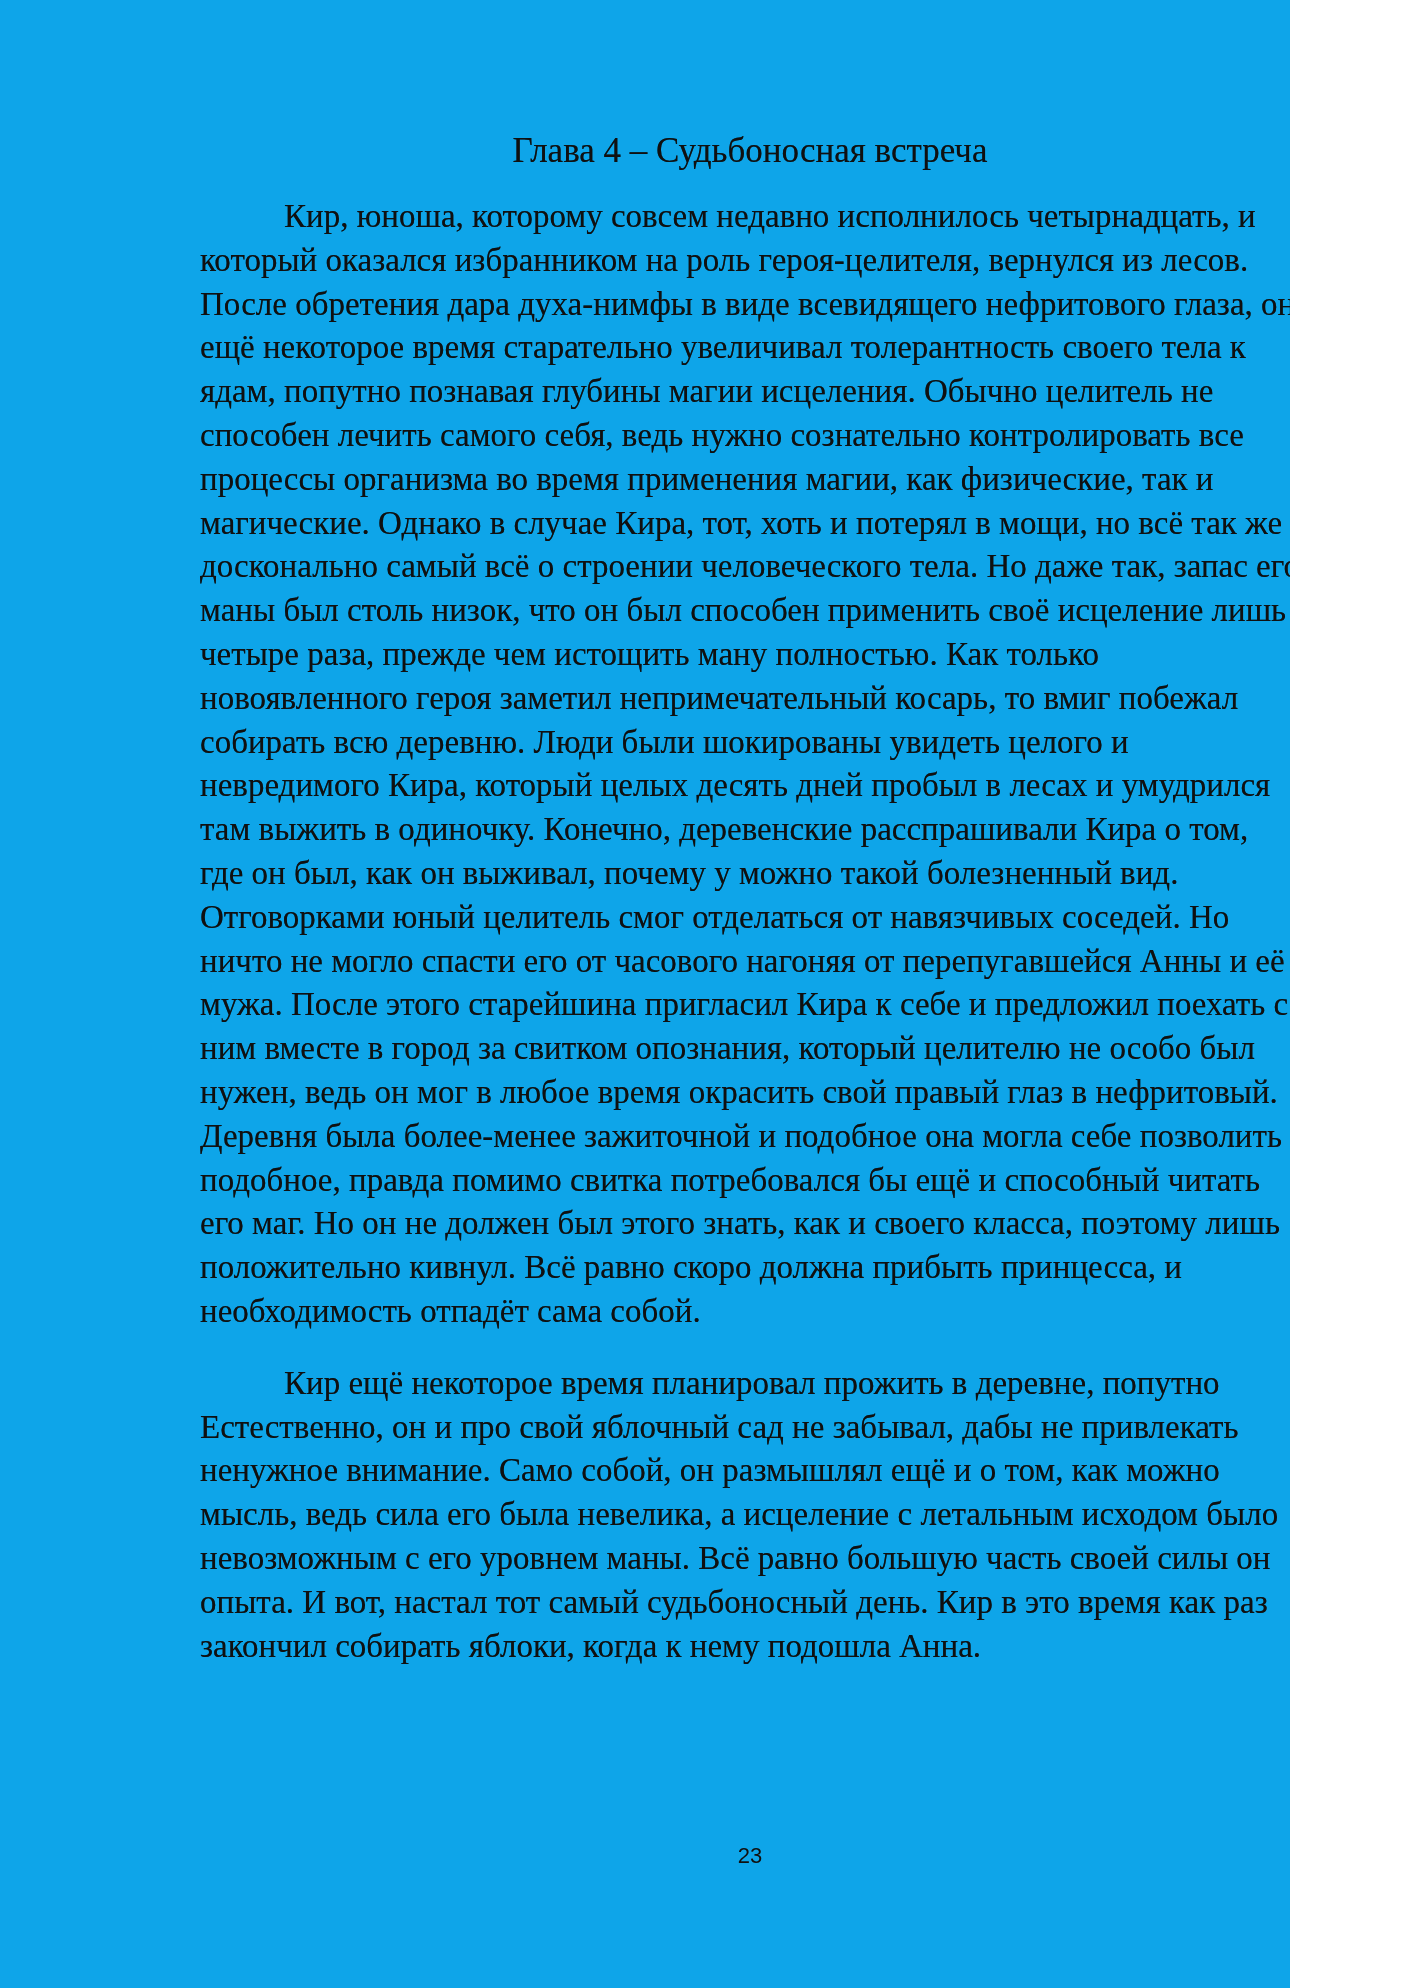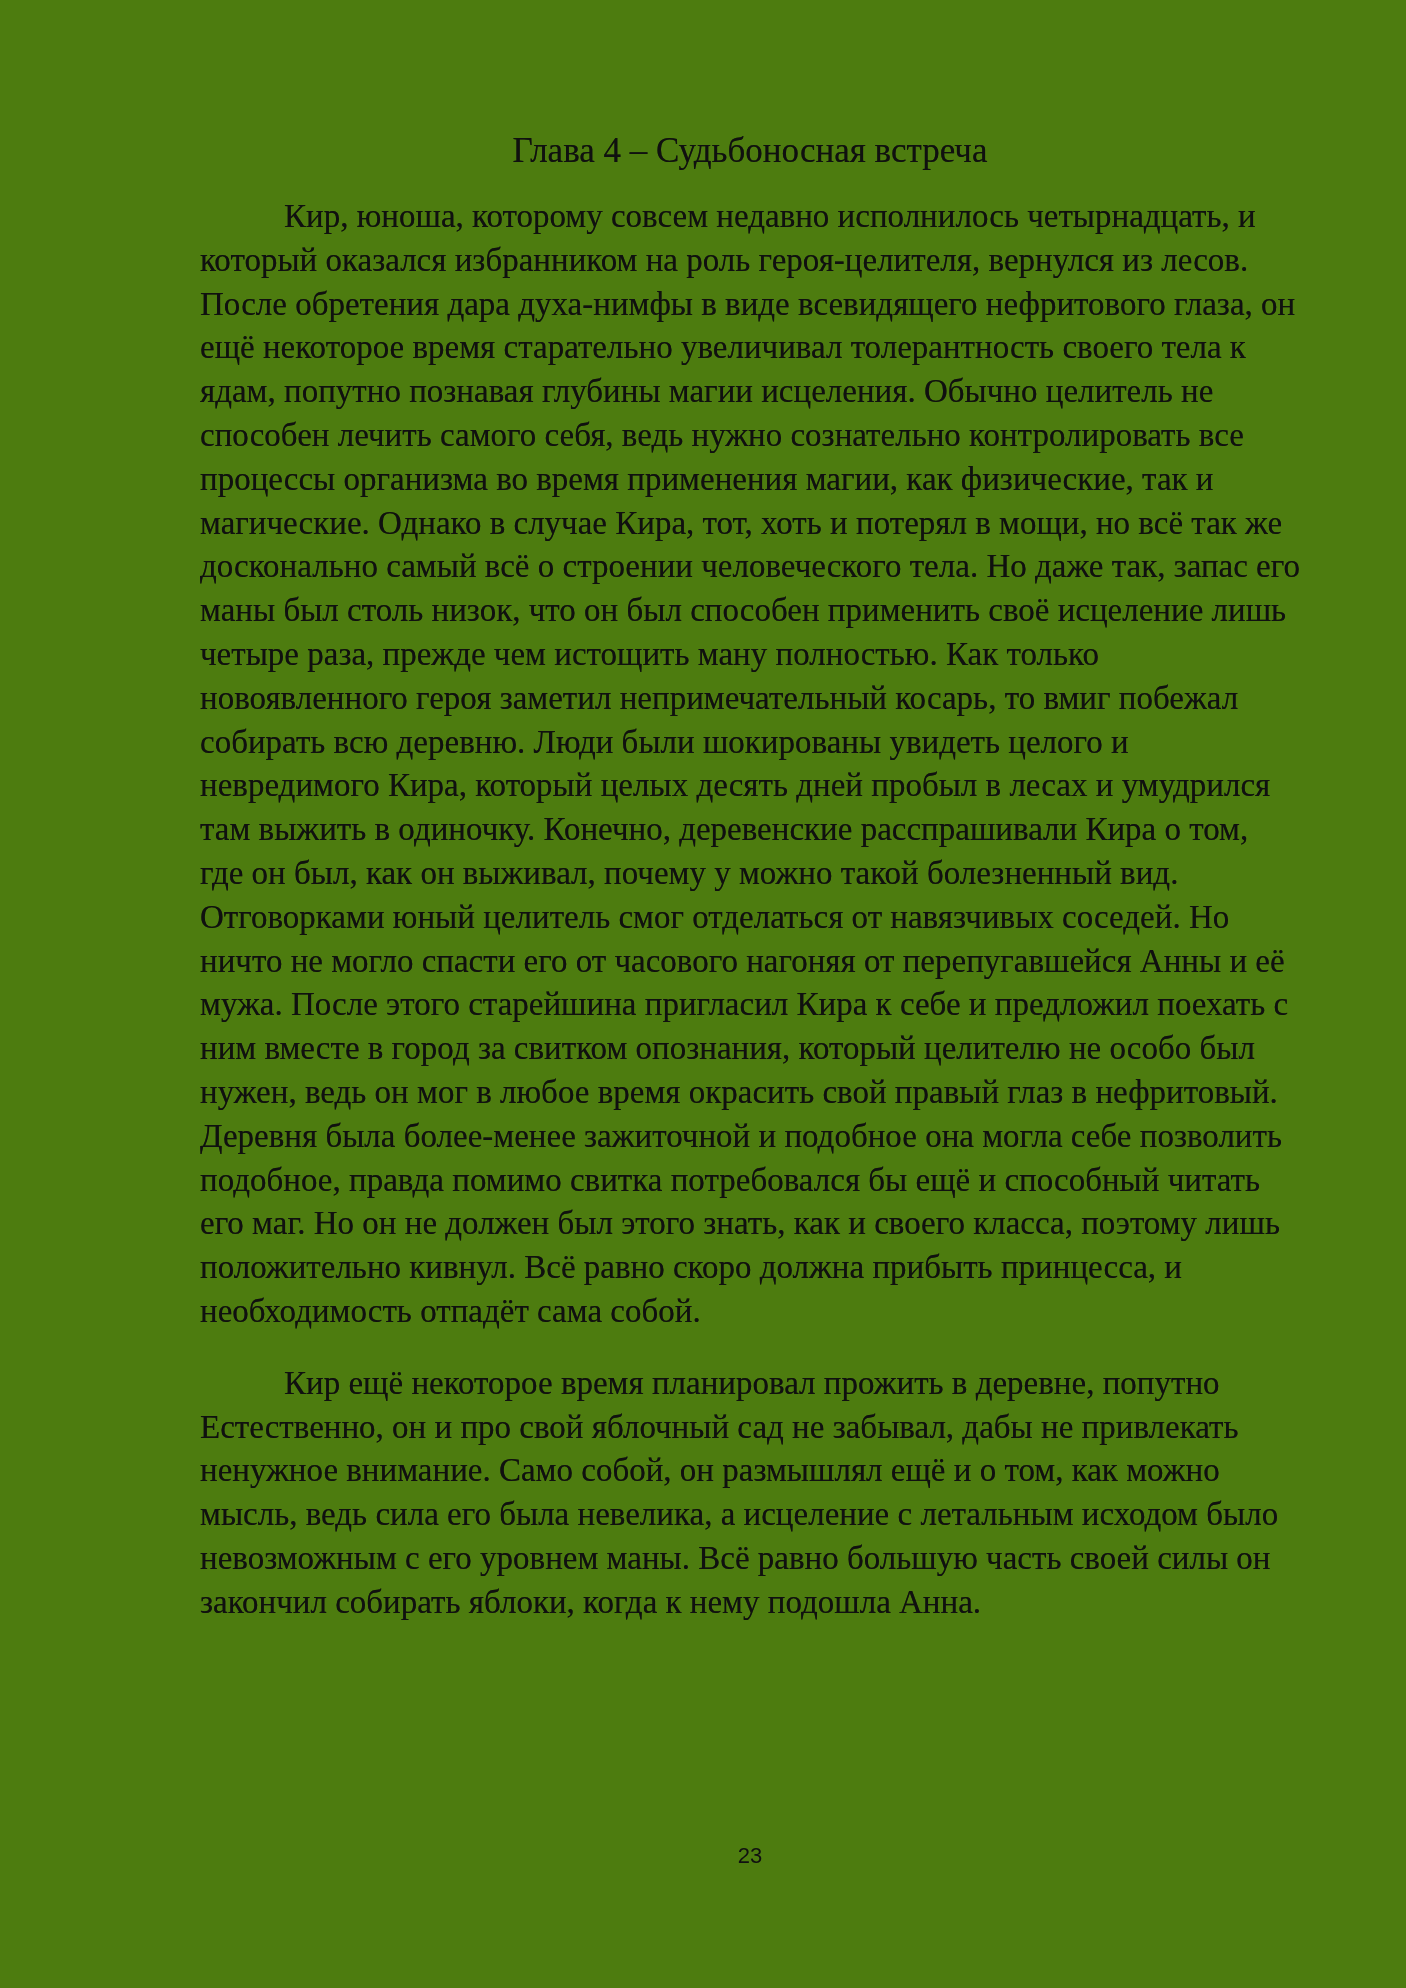--- a/index.html
+++ b/index.html
@@ -2,22 +2,22 @@
 <html lang="ru"><head>
 <meta charset="utf-8">
 <style>
   html, body { margin: 0; padding: 0; }
   body {
     width: 1406px; height: 1988px;
     background: #ffffff;
   }
   .page {
     position: relative;
-    width: 1406px; height: 1988px;
-    background: #4d7c0f;
+    width: 1290px; height: 1988px;
+    background: #0ea5e9;
     color: #101010;
     font-family: "Liberation Serif", "DejaVu Serif", serif;
     text-shadow: 0 0 0.5px rgba(0,0,0,0.55);
     overflow: hidden;
   }
   .content {
     position: absolute;
     left: 200px; top: 128px;
     width: 1100px;
   }
@@ -82,18 +82,19 @@
           <div class="line">его маг. Но он не должен был этого знать, как и своего класса, поэтому лишь</div>
           <div class="line">положительно кивнул. Всё равно скоро должна прибыть принцесса, и</div>
           <div class="line">необходимость отпадёт сама собой.</div>
         </div>
         <div class="para">
           <div class="line first">Кир ещё некоторое время планировал прожить в деревне, попутно</div>
           <div class="line">Естественно, он и про свой яблочный сад не забывал, дабы не привлекать</div>
           <div class="line">ненужное внимание. Само собой, он размышлял ещё и о том, как можно</div>
           <div class="line">мысль, ведь сила его была невелика, а исцеление с летальным исходом было</div>
           <div class="line">невозможным с его уровнем маны. Всё равно большую часть своей силы он</div>
+          <div class="line">опыта. И вот, настал тот самый судьбоносный день. Кир в это время как раз</div>
           <div class="line">закончил собирать яблоки, когда к нему подошла Анна.</div>
         </div>
       </div>
   </div>
   <div class="pagenum">23</div>
 </div>
 
 </body></html>

